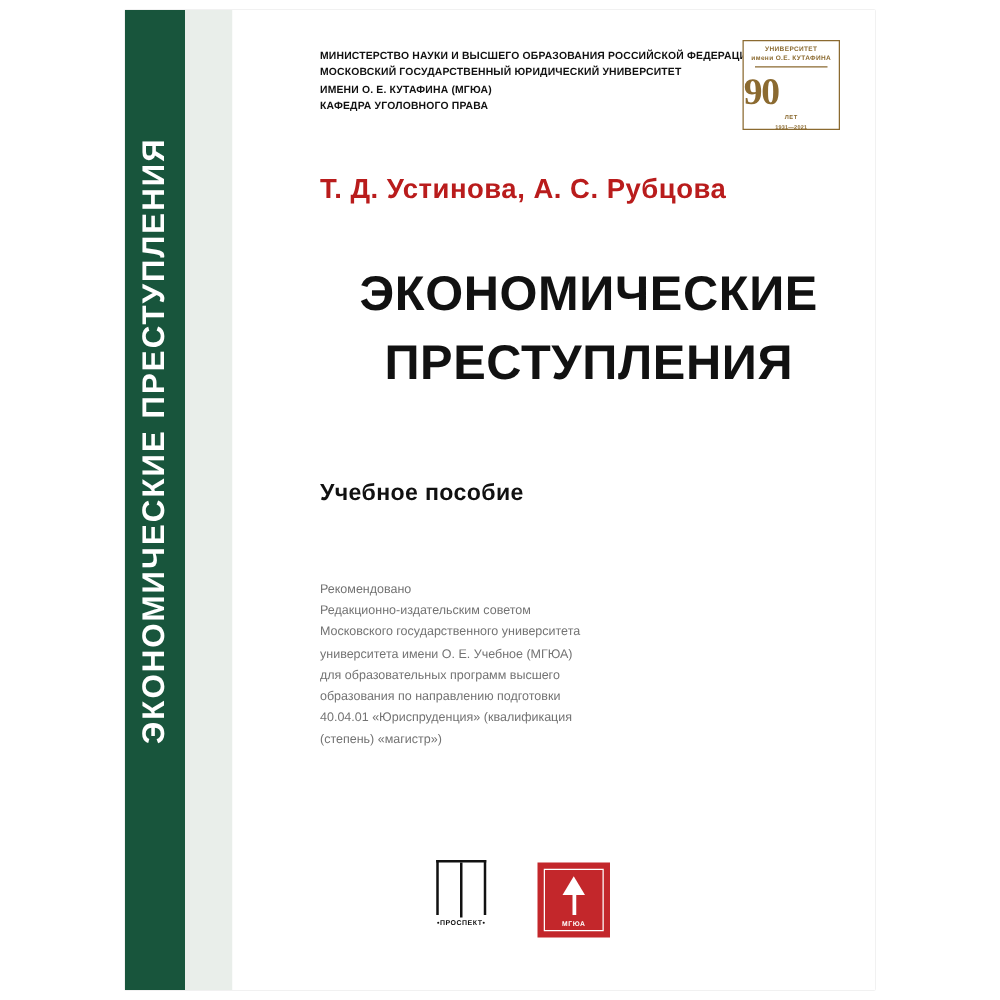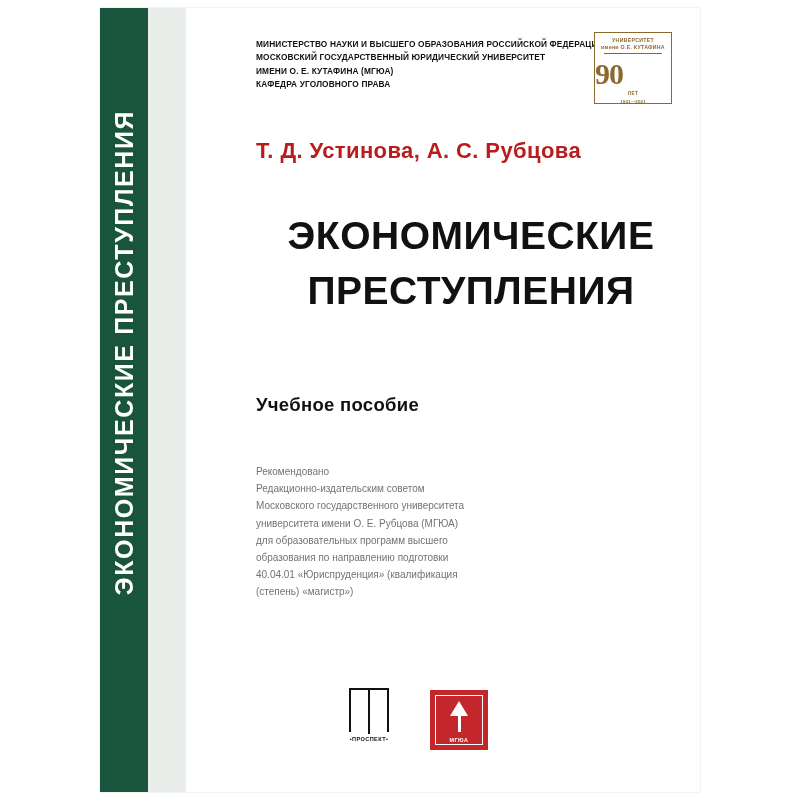--- a/index.html
+++ b/index.html
@@ -180,21 +180,20 @@
   }
   .subtitle {
     position: absolute;
     left: 70px;
     top: 375px;
     width: 420px;
     color: #111111;
     font-size: 18.5px;
     font-weight: bold;
     letter-spacing: 0.3px;
-    margin-top: 11px;
   }
 
   .recommendation {
     position: absolute;
     left: 70px;
     top: 455px;
     width: 400px;
     color: #737373;
     font-size: 10px;
     line-height: 1.72;
@@ -332,21 +331,21 @@
       <div>ЭКОНОМИЧЕСКИЕ</div>
       <div>ПРЕСТУПЛЕНИЯ</div>
     </div>
 
     <div class="subtitle">Учебное пособие</div>
 
     <div class="recommendation">
       <div>Рекомендовано</div>
       <div>Редакционно-издательским советом</div>
       <div>Московского государственного университета</div>
-      <div>университета имени О. Е. Рубцова (МГЮА)</div>
+      <div>университета имени О. Е. Учебное (МГЮА)</div>
       <div>для образовательных программ высшего</div>
       <div>образования по направлению подготовки</div>
       <div>40.04.01 «Юриспруденция» (квалификация</div>
       <div>(степень) «магистр»)</div>
     </div>
 
     <div class="logos">
       <div class="logo-prospekt">
         <div class="glyph"></div>
         <div class="caption">•ПРОСПЕКТ•</div>

